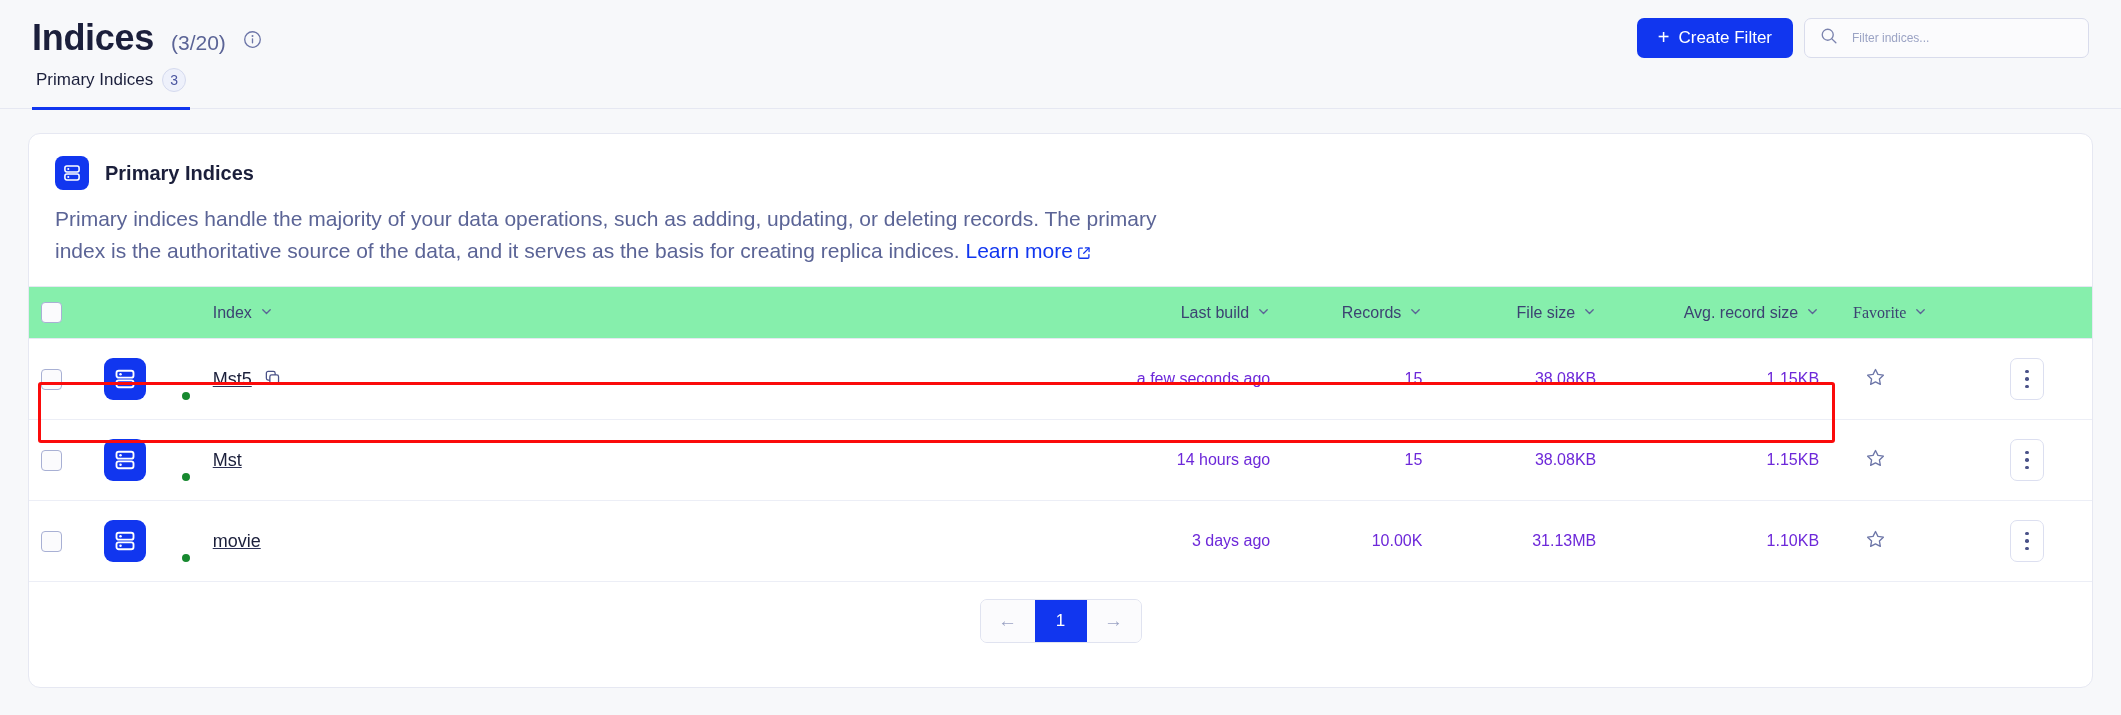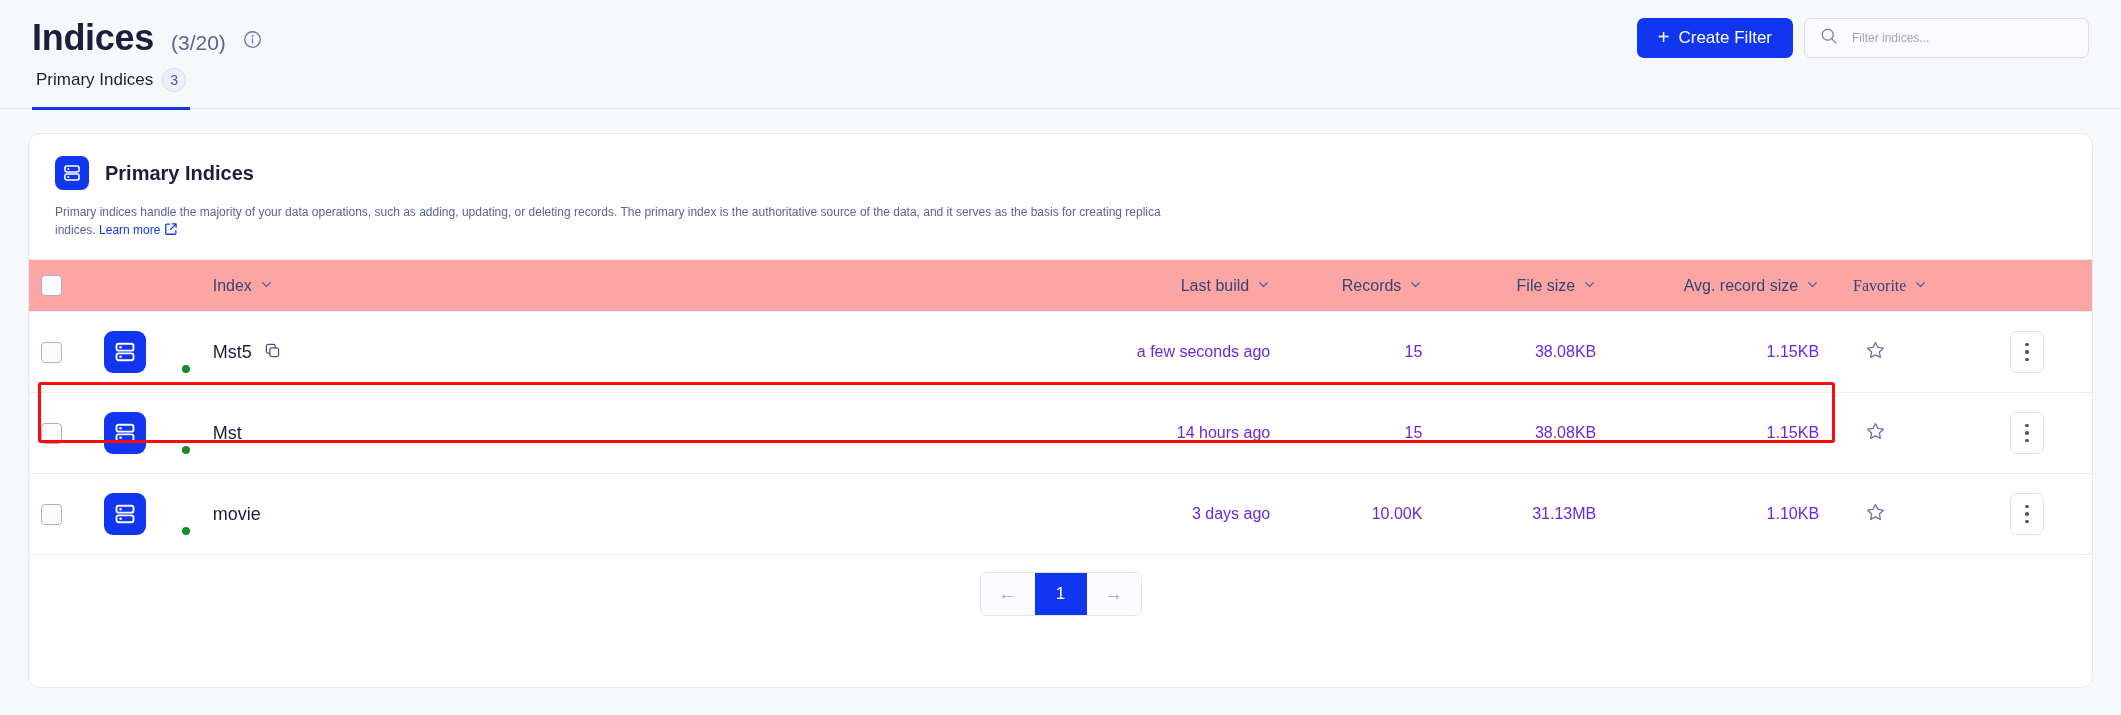--- a/index.html
+++ b/index.html
@@ -169,21 +169,21 @@
     align-items: center;
     justify-content: center;
     flex: 0 0 auto;
   }
   .card-title {
     font-size: 20px;
     font-weight: 700;
     color: #1b1f3b;
   }
   .card-desc {
-    font-size: 12px;
+    font-size: 21px;
     line-height: 1.5;
     color: #5b6496;
     max-width: 1130px;
   }
   .learn-more {
     color: #1136ef;
     text-decoration: none;
     font-weight: 500;
     white-space: nowrap;
   }
@@ -195,21 +195,21 @@
 
   
   table.idx-table {
     width: 100%;
     border-collapse: collapse;
     table-layout: fixed;
   }
   .idx-table thead th {
     border-top: 1px solid #e6e8f2;
     border-bottom: 1px solid #e6e8f2;
-    background: #fca5a5;
+    background: #86efac;
     height: 52px;
     font-size: 16px;
     font-weight: 400;
     color: #3c4372;
     text-align: left;
     padding: 0 12px;
     white-space: nowrap;
   }
   .th-inner { display: flex; align-items: center; gap: 8px; }
   .th-inner.right { justify-content: flex-end; }
@@ -254,21 +254,21 @@
     justify-content: center;
   }
   .status-dot {
     position: absolute;
     right: -3px; bottom: -2px;
     width: 12px; height: 12px;
     border-radius: 50%;
     background: #17892f;
     border: 2px solid #ffffff;
   }
-  .name-cell { display: flex; align-items: flex-end; gap: 12px; }
+  .name-cell { display: flex; align-items: flex-end; gap: 12px; text-decoration: underline; }
   .name-text { font-size: 18px; color: #1b1f3b; }
   .copy-icon { cursor: pointer; display: block; }
   .num { text-align: right; display: block; color: #6d28d9; }
   .fav-cell { display: flex; align-items: center; padding-left: 22px; }
   .star { cursor: pointer; display: block; }
   .menu-cell { display: flex; align-items: center; justify-content: center; }
   .menu-btn {
     width: 34px; height: 42px;
     border: 1px solid #dcdff0;
     border-radius: 7px;

